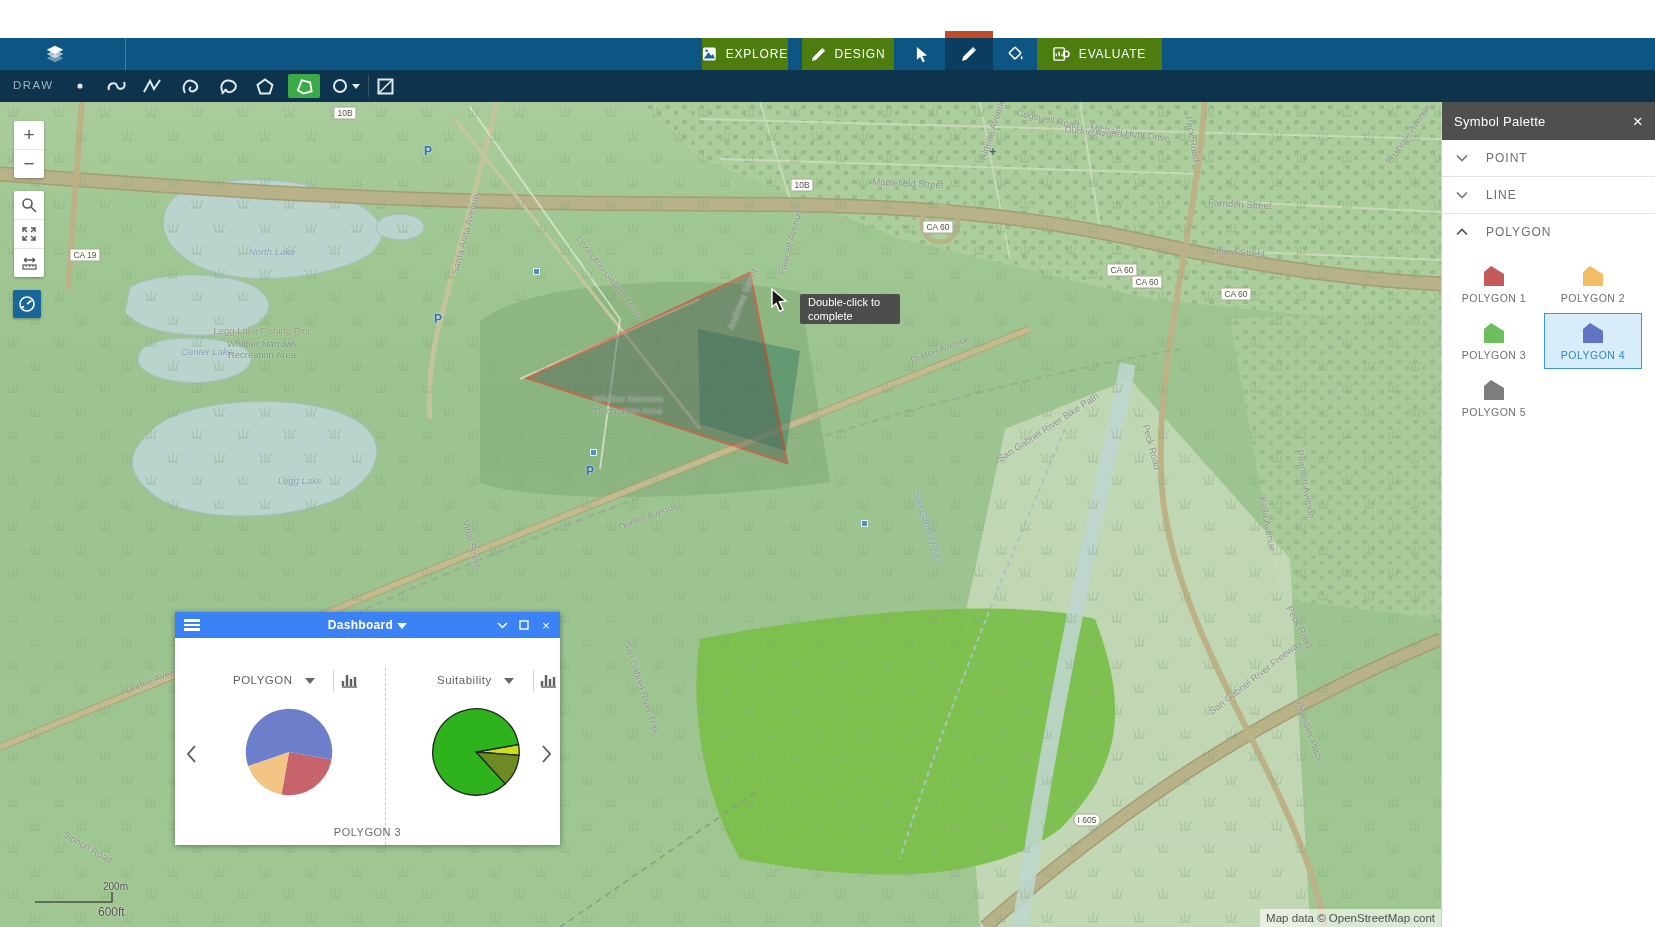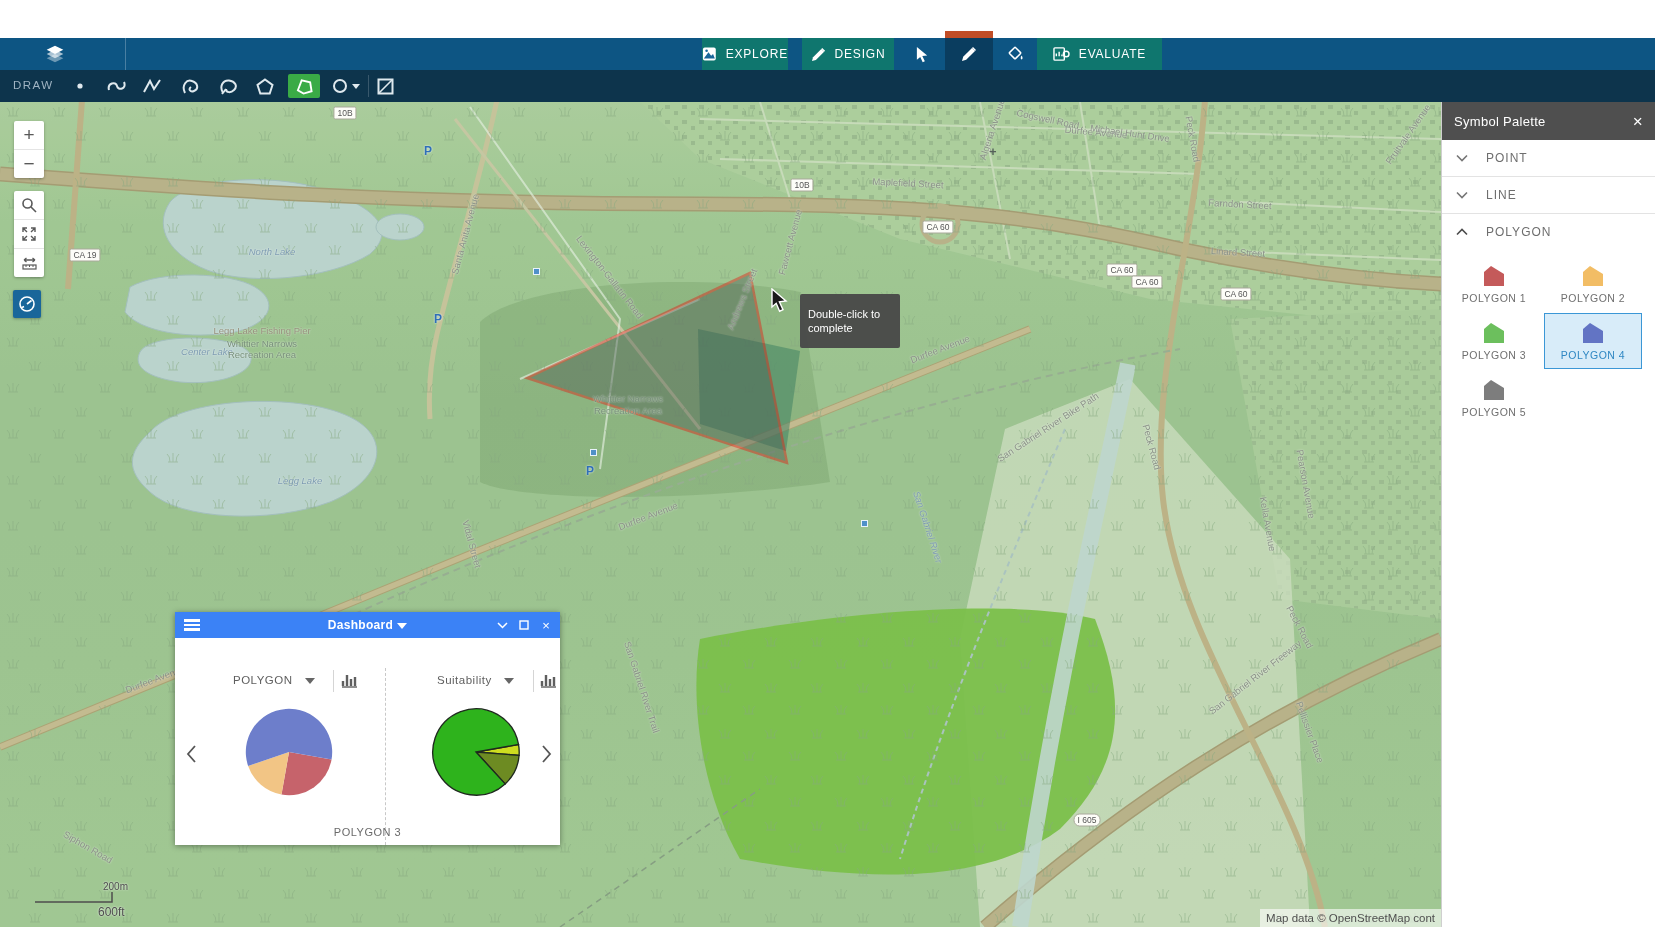--- a/index.html
+++ b/index.html
@@ -9,21 +9,21 @@
   #topbar{position:absolute;left:0;top:0;width:1655px;height:38px;background:#fff;}
   #hamburger{position:absolute;left:27px;top:10px;width:31px;height:18px;cursor:pointer;}
   #hamburger div{height:3.5px;background:#4a4a4a;margin-bottom:3.5px;border-radius:1px;}
   .crumb{position:absolute;top:11px;font-size:13.5px;color:#5a5a5a;letter-spacing:.4px;}
   .crumb.blue{color:#2e86c0;}
   .caret-down{display:inline-block;width:0;height:0;border-left:4px solid transparent;border-right:4px solid transparent;border-top:5px solid #2e86c0;margin-left:5px;vertical-align:middle;}
   #avatar{position:absolute;left:1400px;top:4px;width:26px;height:26px;border:2px solid #3587c1;border-radius:50%;background:#fff;overflow:hidden;}
   
   #navbar{position:absolute;left:0;top:38px;width:1655px;height:32px;background:#0d5583;}
   .nav-seg{position:absolute;top:0;height:32px;display:flex;align-items:center;justify-content:center;color:#fff;font-size:12px;letter-spacing:.8px;cursor:pointer;}
-  .nav-tab{background:#0f766e;}
+  .nav-tab{background:#4d7c0f;}
   .nav-divider{position:absolute;top:0;height:32px;width:1px;background:rgba(255,255,255,.25);}
   .nav-ic{margin-right:9px;}
   #tool-pencil{background:#0a3d5f;}
   #pencil-active-strip{position:absolute;left:945px;top:31px;width:48px;height:7px;background:#c14d26;}
   
   #drawbar{position:absolute;left:0;top:70px;width:1655px;height:32px;background:#0d344c;}
   #drawbar .lab{position:absolute;left:13px;top:9px;font-size:11.5px;color:#9fb3c2;letter-spacing:1.5px;}
   .dtool{position:absolute;top:4px;width:26px;height:24px;display:flex;align-items:center;justify-content:center;cursor:pointer;}
   .dtool.active{background:#3aab46;border-radius:2px;}
   .bar-div{position:absolute;top:5px;width:1px;height:22px;background:rgba(255,255,255,.18);}
@@ -40,21 +40,21 @@
   .ml-park{color:#78907a;}
   .ml-poi{color:#97917d;}
   .badge{position:absolute;transform:translate(-50%,-50%);background:#fdfdf8;border:1px solid #a8a89a;border-radius:2px;font-size:8.5px;color:#555;padding:0 3px;line-height:11px;}
   .pmark{position:absolute;transform:translate(-50%,-50%);color:#2f6fb7;font-weight:bold;font-size:12px;text-shadow:0 0 2px #fff;}
   .xmark{position:absolute;transform:translate(-50%,-50%);color:#55605a;font-weight:bold;font-size:12px;}
   .vtx{position:absolute;width:5px;height:5px;background:#4f90c9;border:1px solid #e8f2fa;}
   .mapctl{position:absolute;background:#fff;box-shadow:0 1px 3px rgba(0,0,0,.3);border-radius:2px;}
   .mapbtn{width:30px;height:28px;display:flex;align-items:center;justify-content:center;color:#595959;font-size:19px;cursor:pointer;}
   .mapbtn+.mapbtn{border-top:1px solid #e4e4e4;}
   #dash-toggle{position:absolute;left:13px;top:188px;width:28px;height:28px;background:#19669a;border-radius:2px;display:flex;align-items:center;justify-content:center;cursor:pointer;box-shadow:0 1px 3px rgba(0,0,0,.3);}
-  #tooltip{position:absolute;left:800px;top:192px;width:84px;background:rgba(72,72,72,.95);color:#fff;font-size:11px;line-height:14px;padding:13px 8px;border-radius:2px;}
+  #tooltip{position:absolute;left:800px;top:192px;width:84px;background:rgba(72,72,72,.95);color:#fff;font-size:11px;line-height:14px;padding:1px 8px;border-radius:2px;}
   #scale-m{position:absolute;left:103px;top:779px;font-size:10px;color:#4d4d4d;text-shadow:0 0 2px #fff;}
   #scale-ft{position:absolute;left:98px;top:803px;font-size:12px;color:#4d4d4d;text-shadow:0 0 2px #fff;}
   #attribution{position:absolute;right:0;bottom:0;background:rgba(255,255,255,.6);font-size:11.5px;color:#4f4f4f;padding:3px 6px;white-space:nowrap;}
   
   #palette{position:absolute;left:1441px;top:102px;width:214px;height:825px;background:#fff;border-left:1px solid #cfcfcf;box-sizing:border-box;}
   #pal-header{height:38px;background:#4f4f4f;color:#fff;display:flex;align-items:center;padding:0 12px;font-size:13px;letter-spacing:.3px;}
   #pal-close{margin-left:auto;font-size:17px;cursor:pointer;line-height:1;}
   .pal-row{height:36px;border-bottom:1px solid #e3e3e3;display:flex;align-items:center;padding:0 14px;font-size:12px;color:#6e6e6e;letter-spacing:1px;cursor:pointer;}
   .pal-row .chev{margin-right:18px;}
   #pal-grid{display:grid;grid-template-columns:98px 98px;gap:1px;padding:6px 3px;}

